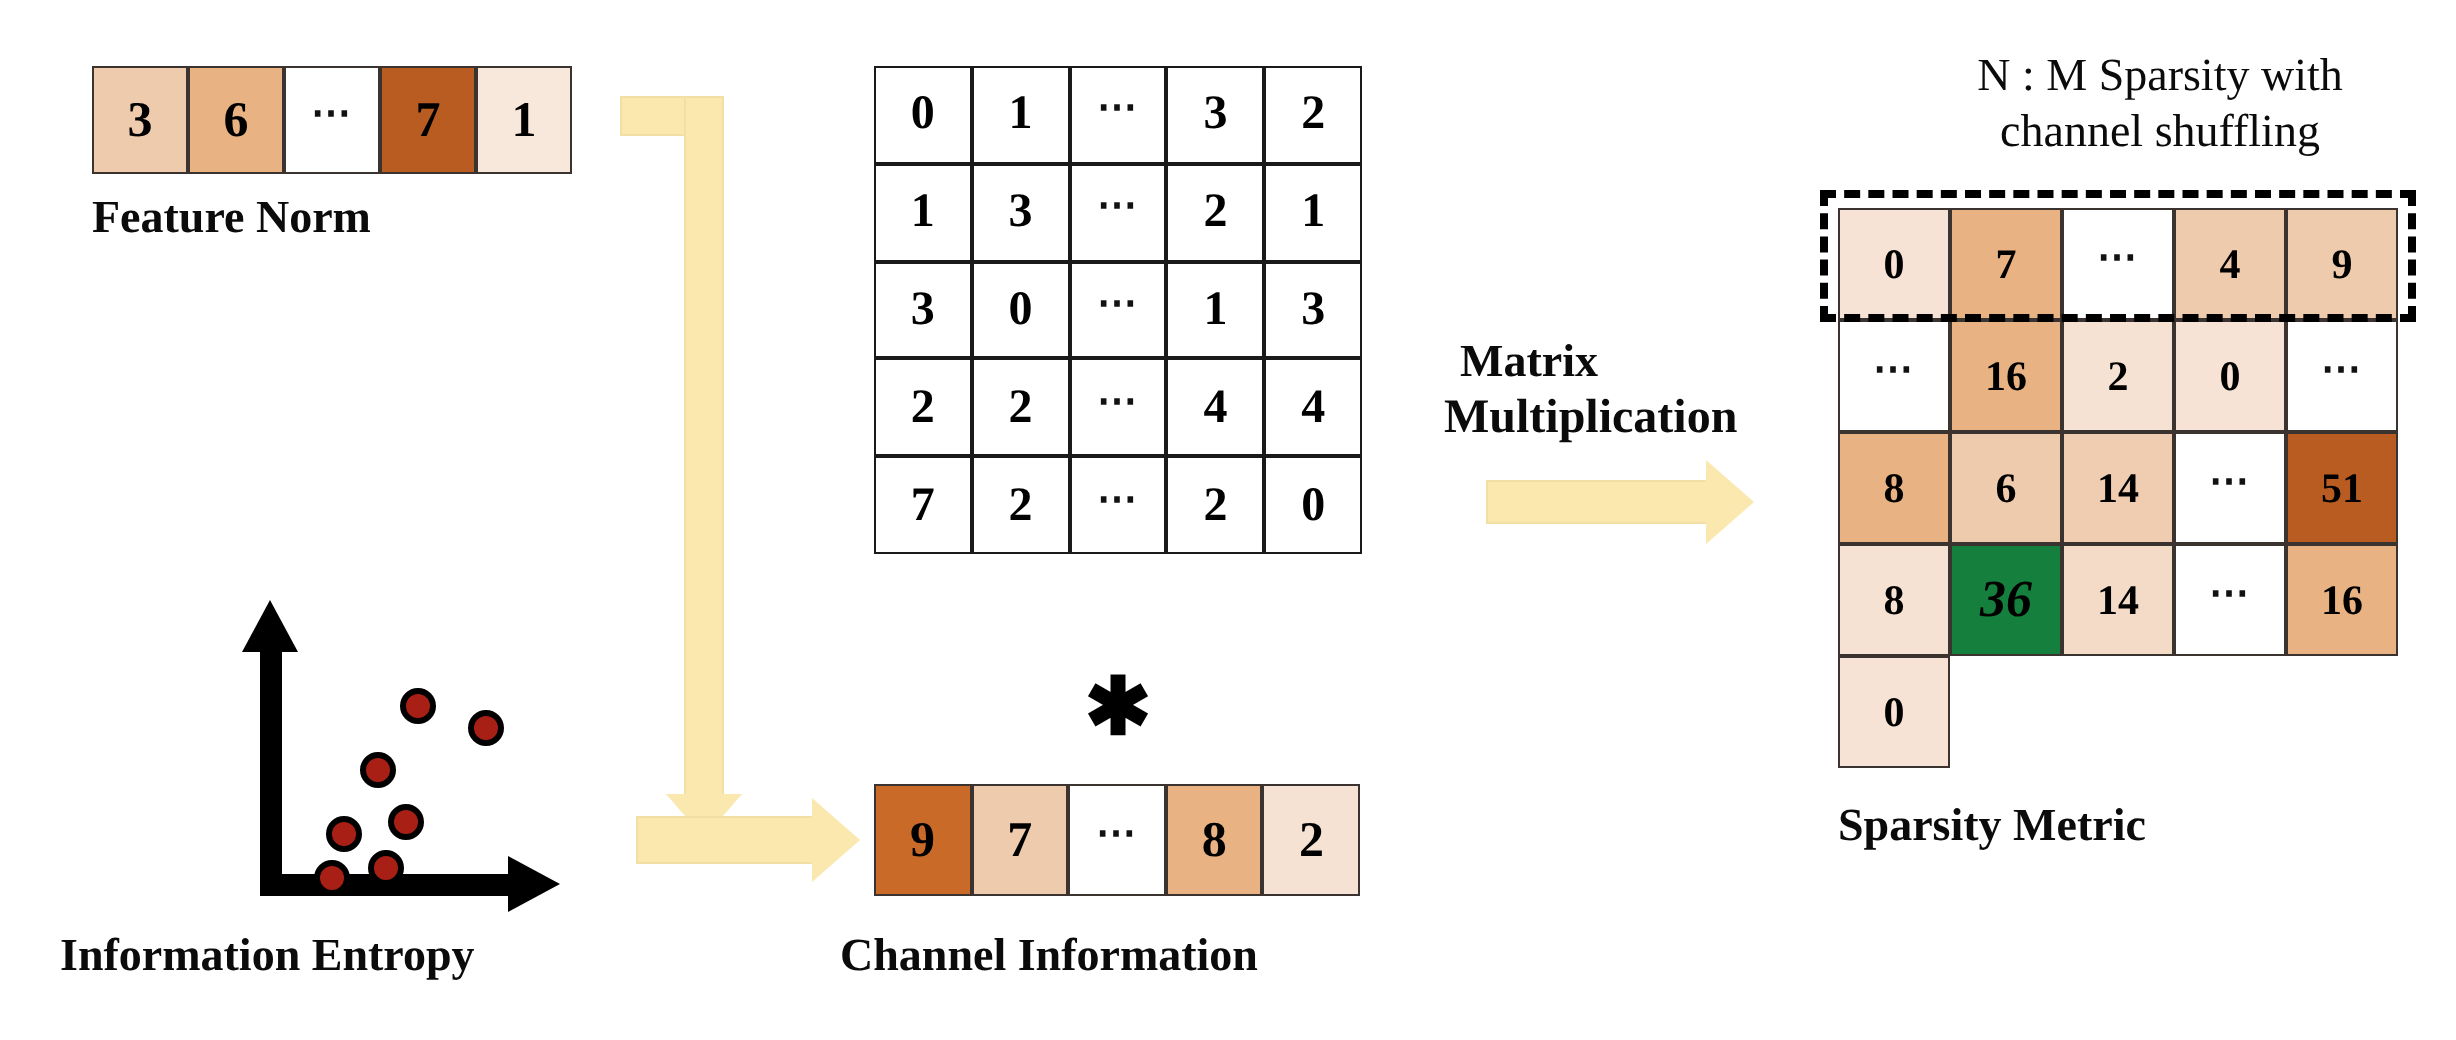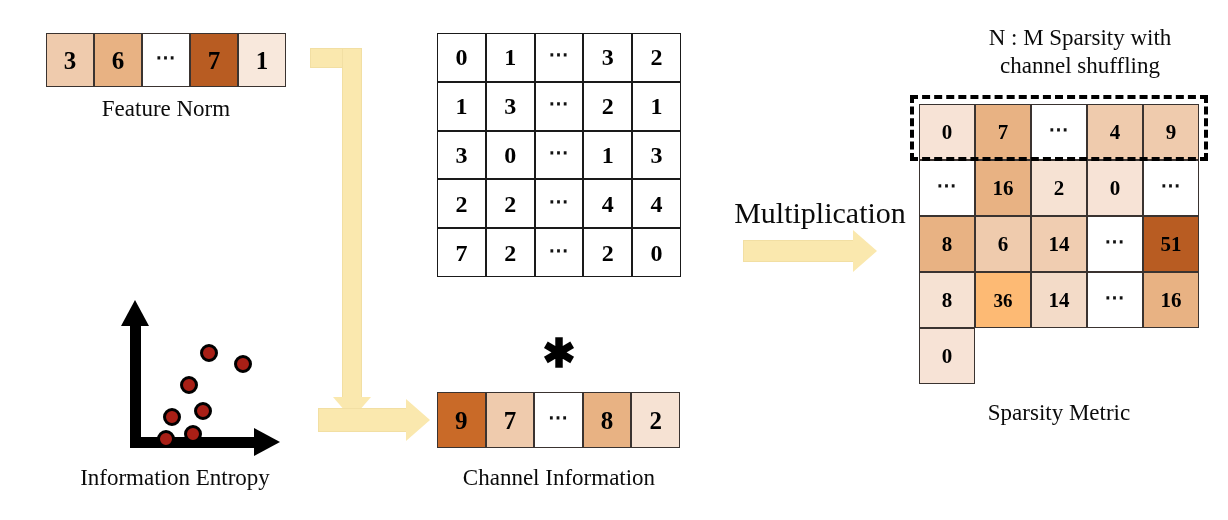--- a/index.html
+++ b/index.html
@@ -41,24 +41,23 @@
     letter-spacing: 1px;
     font-weight: bold;
     font-size: 20px;
     color: #111;
     padding-bottom: 6px;
   }
 
   
   .caption {
     position: absolute;
-    font-weight: normal;
+    font-weight: bold;
     color: #0b0b0b;
     white-space: nowrap;
-    text-align: center;
   }
   .caption-plain {
     position: absolute;
     color: #0b0b0b;
     text-align: center;
     line-height: 1.18;
   }
 
   
   .yarrow { position: absolute; }
@@ -220,21 +219,22 @@
       <div class="cell" style="background: rgb(239, 203, 173); font-size: 25px;">7</div>
       <div class="cell" style="background: rgb(255, 255, 255); font-size: 25px;">
         <span class="dots">⋯</span>
       </div>
       <div class="cell" style="background: rgb(232, 178, 131); font-size: 25px;">8</div>
       <div class="cell" style="background: rgb(246, 226, 211); font-size: 25px;">2</div>
     </div>
 
   <div class="caption" style="left:420px; top:465px; width:278px; font-size:23px;">Channel Information</div>
 
-  <div class="caption" style="left:722px; top:196px; width:196px; font-size:30px;">Multiplication</div>
+  <div class="caption" style="left:730px; top:168px; width:180px; font-size:23px;">Matrix</div>
+  <div class="caption" style="left:722px; top:196px; width:196px; font-size:24px;">Multiplication</div>
 
   <div class="yarrow" style="left:743px; top:234px; width:150px; height:36px;">
     <div class="ybody" style="left:0px; top:6px; width:112px; height:22px;"></div>
     <div class="yhead-right" style="left:110px; top:-4px;"></div>
   </div>
 
   <div class="caption-plain" style="left:930px; top:24px; width:300px; font-size:23px;">N : M Sparsity with</div>
   <div class="caption-plain" style="left:930px; top:52px; width:300px; font-size:23px;">channel shuffling</div>
 
   <div class="grid" id="sparsity-grid" style="left:919px; top:104px; width:280px; height:280px;
@@ -256,21 +256,21 @@
         <span class="dots">⋯</span>
       </div>
       <div class="cell" style="background: rgb(232, 178, 131); font-size: 21px;">8</div>
       <div class="cell" style="background: rgb(239, 203, 173); font-size: 21px;">6</div>
       <div class="cell" style="background: rgb(240, 205, 177); font-size: 21px;">14</div>
       <div class="cell" style="background: rgb(255, 255, 255); font-size: 21px;">
         <span class="dots">⋯</span>
       </div>
       <div class="cell" style="background: rgb(184, 92, 34); font-size: 21px;">51</div>
       <div class="cell" style="background: rgb(246, 226, 211); font-size: 21px;">8</div>
-      <div class="cell" style="background: #fdba74; font-size: 19px;">36</div>
+      <div class="cell" style="background: #15803d; font-size: 26px; font-style: italic;">36</div>
       <div class="cell" style="background: rgb(243, 219, 200); font-size: 21px;">14</div>
       <div class="cell" style="background: rgb(255, 255, 255); font-size: 21px;">
         <span class="dots">⋯</span>
       </div>
       <div class="cell" style="background: rgb(232, 178, 131); font-size: 21px;">16</div>
       <div class="cell" style="background: rgb(247, 227, 214); font-size: 21px;">0</div>
     </div>
 
   <div class="dashed-box" style="left:910px; top:95px; width:298px; height:66px;"></div>
 

